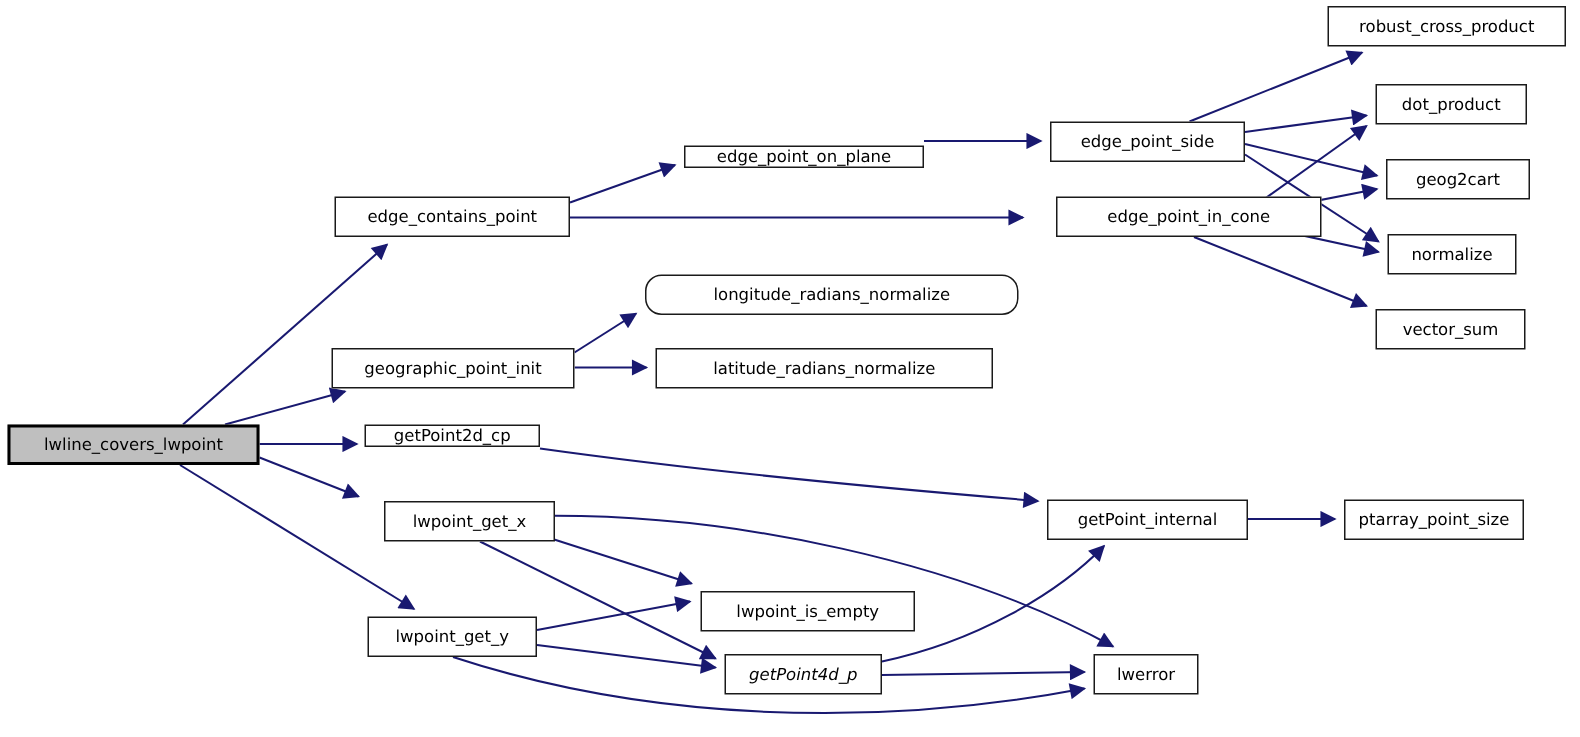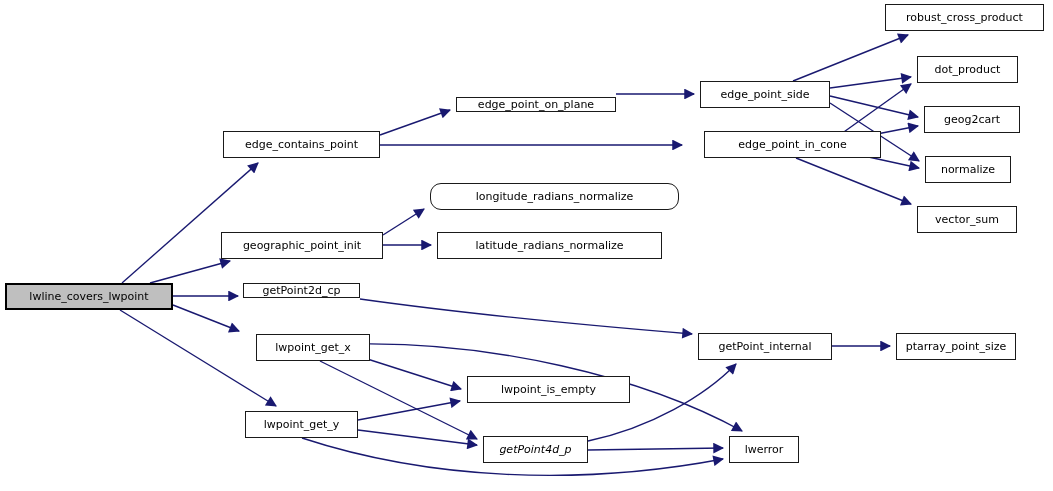--- a/index.html
+++ b/index.html
@@ -129,21 +129,21 @@
       </div>
       <div class="node" style="left: 437px; top: 232px; width: 225px; height: 27px;">
         <span>latitude_radians_normalize</span>
       </div>
       <div class="node" style="left: 243px; top: 283px; width: 117px; height: 15px;">
         <span>getPoint2d_cp</span>
       </div>
       <div class="node" style="left: 244px; top: 334px; width: 114px; height: 27px; margin-left: 12px;">
         <span>lwpoint_get_x</span>
       </div>
-      <div class="node" style="left: 467px; top: 376px; width: 163px; height: 27px;">
+      <div class="node" style="left: 467px; top: 394px; width: 143px; height: 27px;">
         <span>lwpoint_is_empty</span>
       </div>
       <div class="node" style="left: 245px; top: 411px; width: 113px; height: 27px;">
         <span>lwpoint_get_y</span>
       </div>
       <div class="node" style="left: 483px; top: 436px; width: 105px; height: 27px; font-style: italic;">
         <span>getPoint4d_p</span>
       </div>
       <div class="node" style="left: 698px; top: 333px; width: 134px; height: 27px;">
         <span>getPoint_internal</span>

